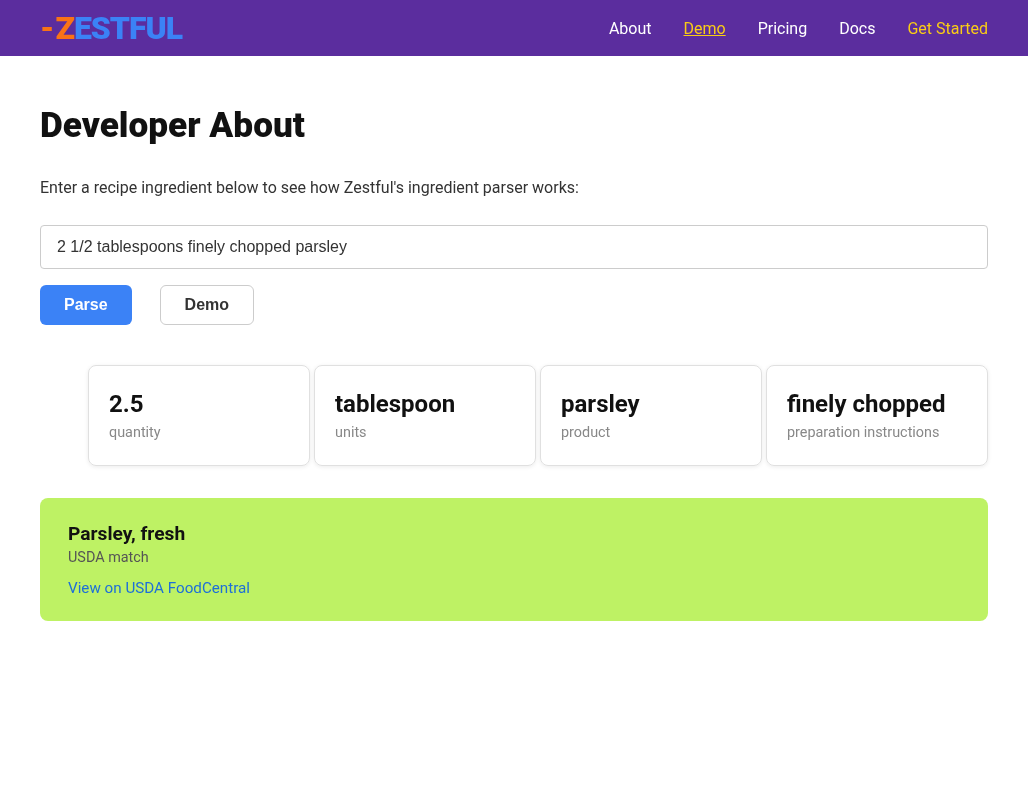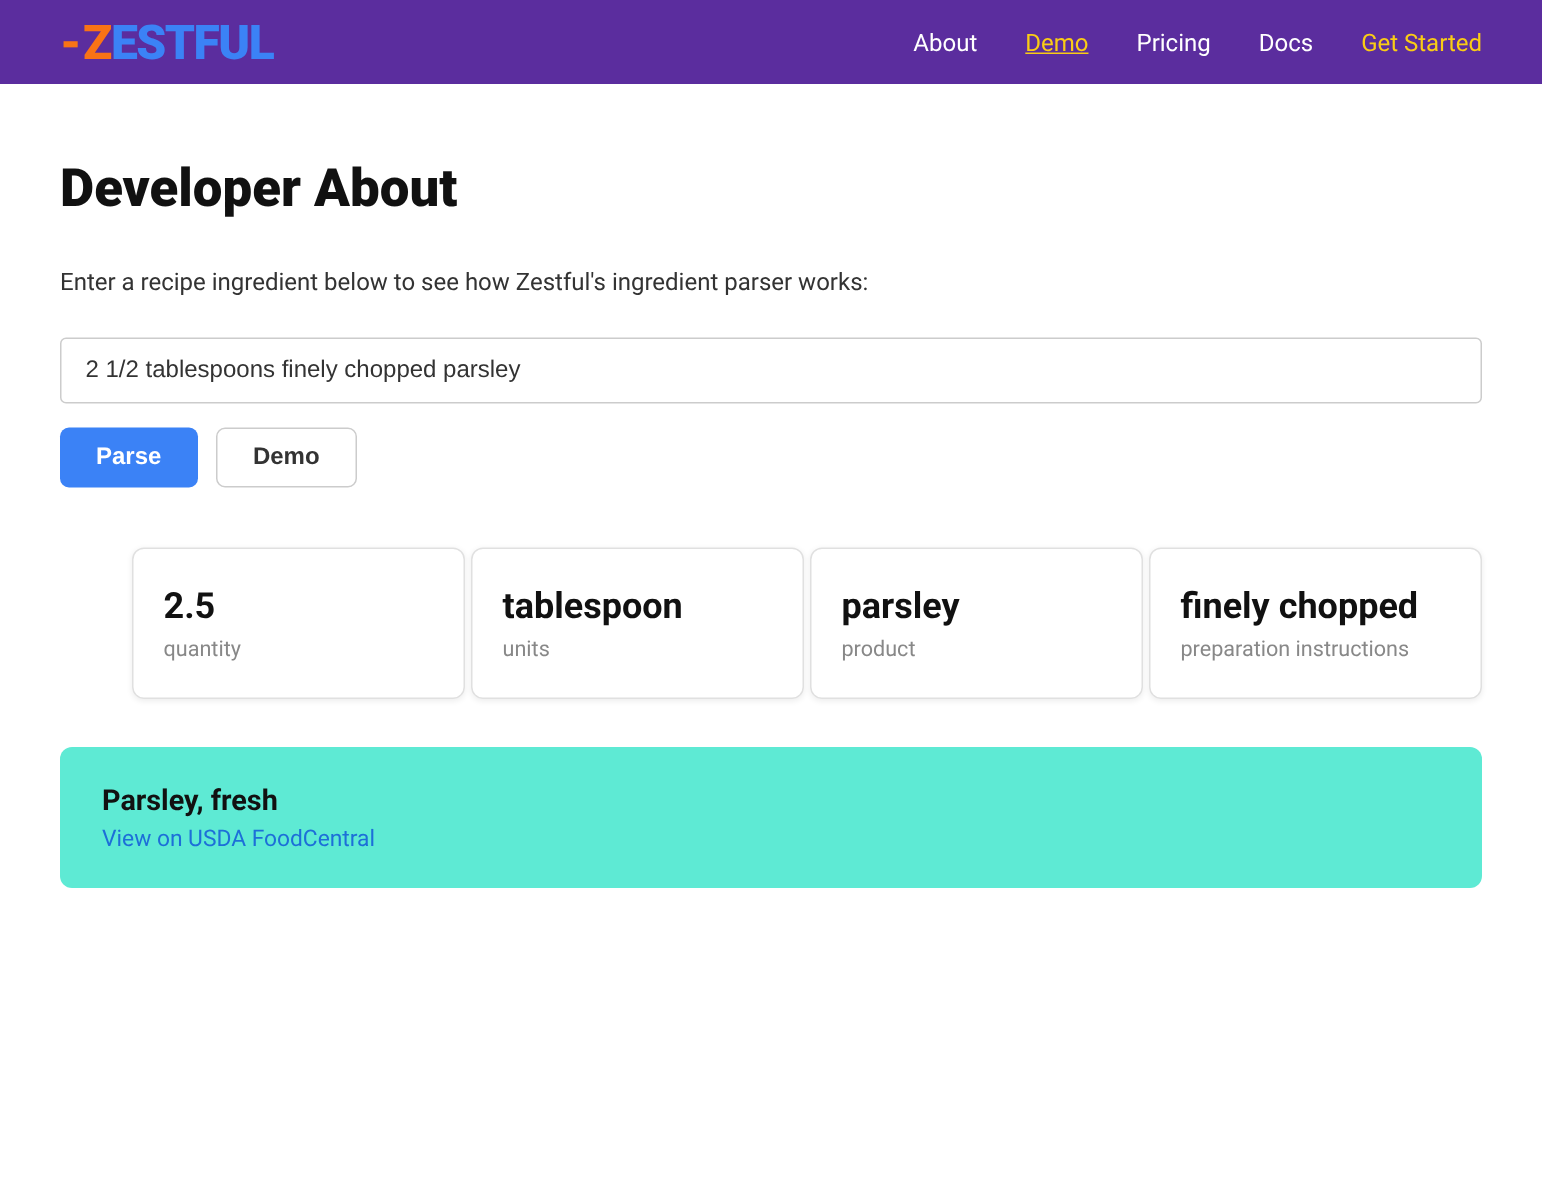--- a/index.html
+++ b/index.html
@@ -45,21 +45,21 @@
       border: 1px solid #ccc;
       border-radius: 4px;
       padding: 12px 16px;
       font-size: 1rem;
       color: #333;
       outline: none;
       margin-bottom: 16px;
     }
 
     
-    .btn-row { display: flex; gap: 12px; margin-bottom: 40px; }
+    .btn-row { display: flex; gap: 28px; margin-bottom: 40px; }
     .btn-parse {
       background: #3b82f6;
       color: #fff;
       border: none;
       border-radius: 6px;
       padding: 10px 24px;
       font-size: 1rem;
       font-weight: 600;
       cursor: pointer;
     }
@@ -94,21 +94,21 @@
       color: #111;
       margin-bottom: 6px;
     }
     .card-label {
       font-size: 0.9rem;
       color: #888;
     }
 
     
     .usda-box {
-      background: #5eead4;
+      background: #bef264;
       border-radius: 8px;
       padding: 24px 28px;
     }
     .usda-title {
       font-size: 1.2rem;
       font-weight: 700;
       color: #111;
       margin-bottom: 4px;
     }
     .usda-subtitle {
@@ -163,15 +163,16 @@
       <div class="card-label">product</div>
     </div>
     <div class="card">
       <div class="card-value">finely chopped</div>
       <div class="card-label">preparation instructions</div>
     </div>
   </div>
 
   <div class="usda-box">
     <div class="usda-title">Parsley, fresh</div>
+    <div class="usda-subtitle">USDA match</div>
     <a class="usda-link" href="#">View on USDA FoodCentral</a>
   </div>
 </main>
 
 </body></html>

